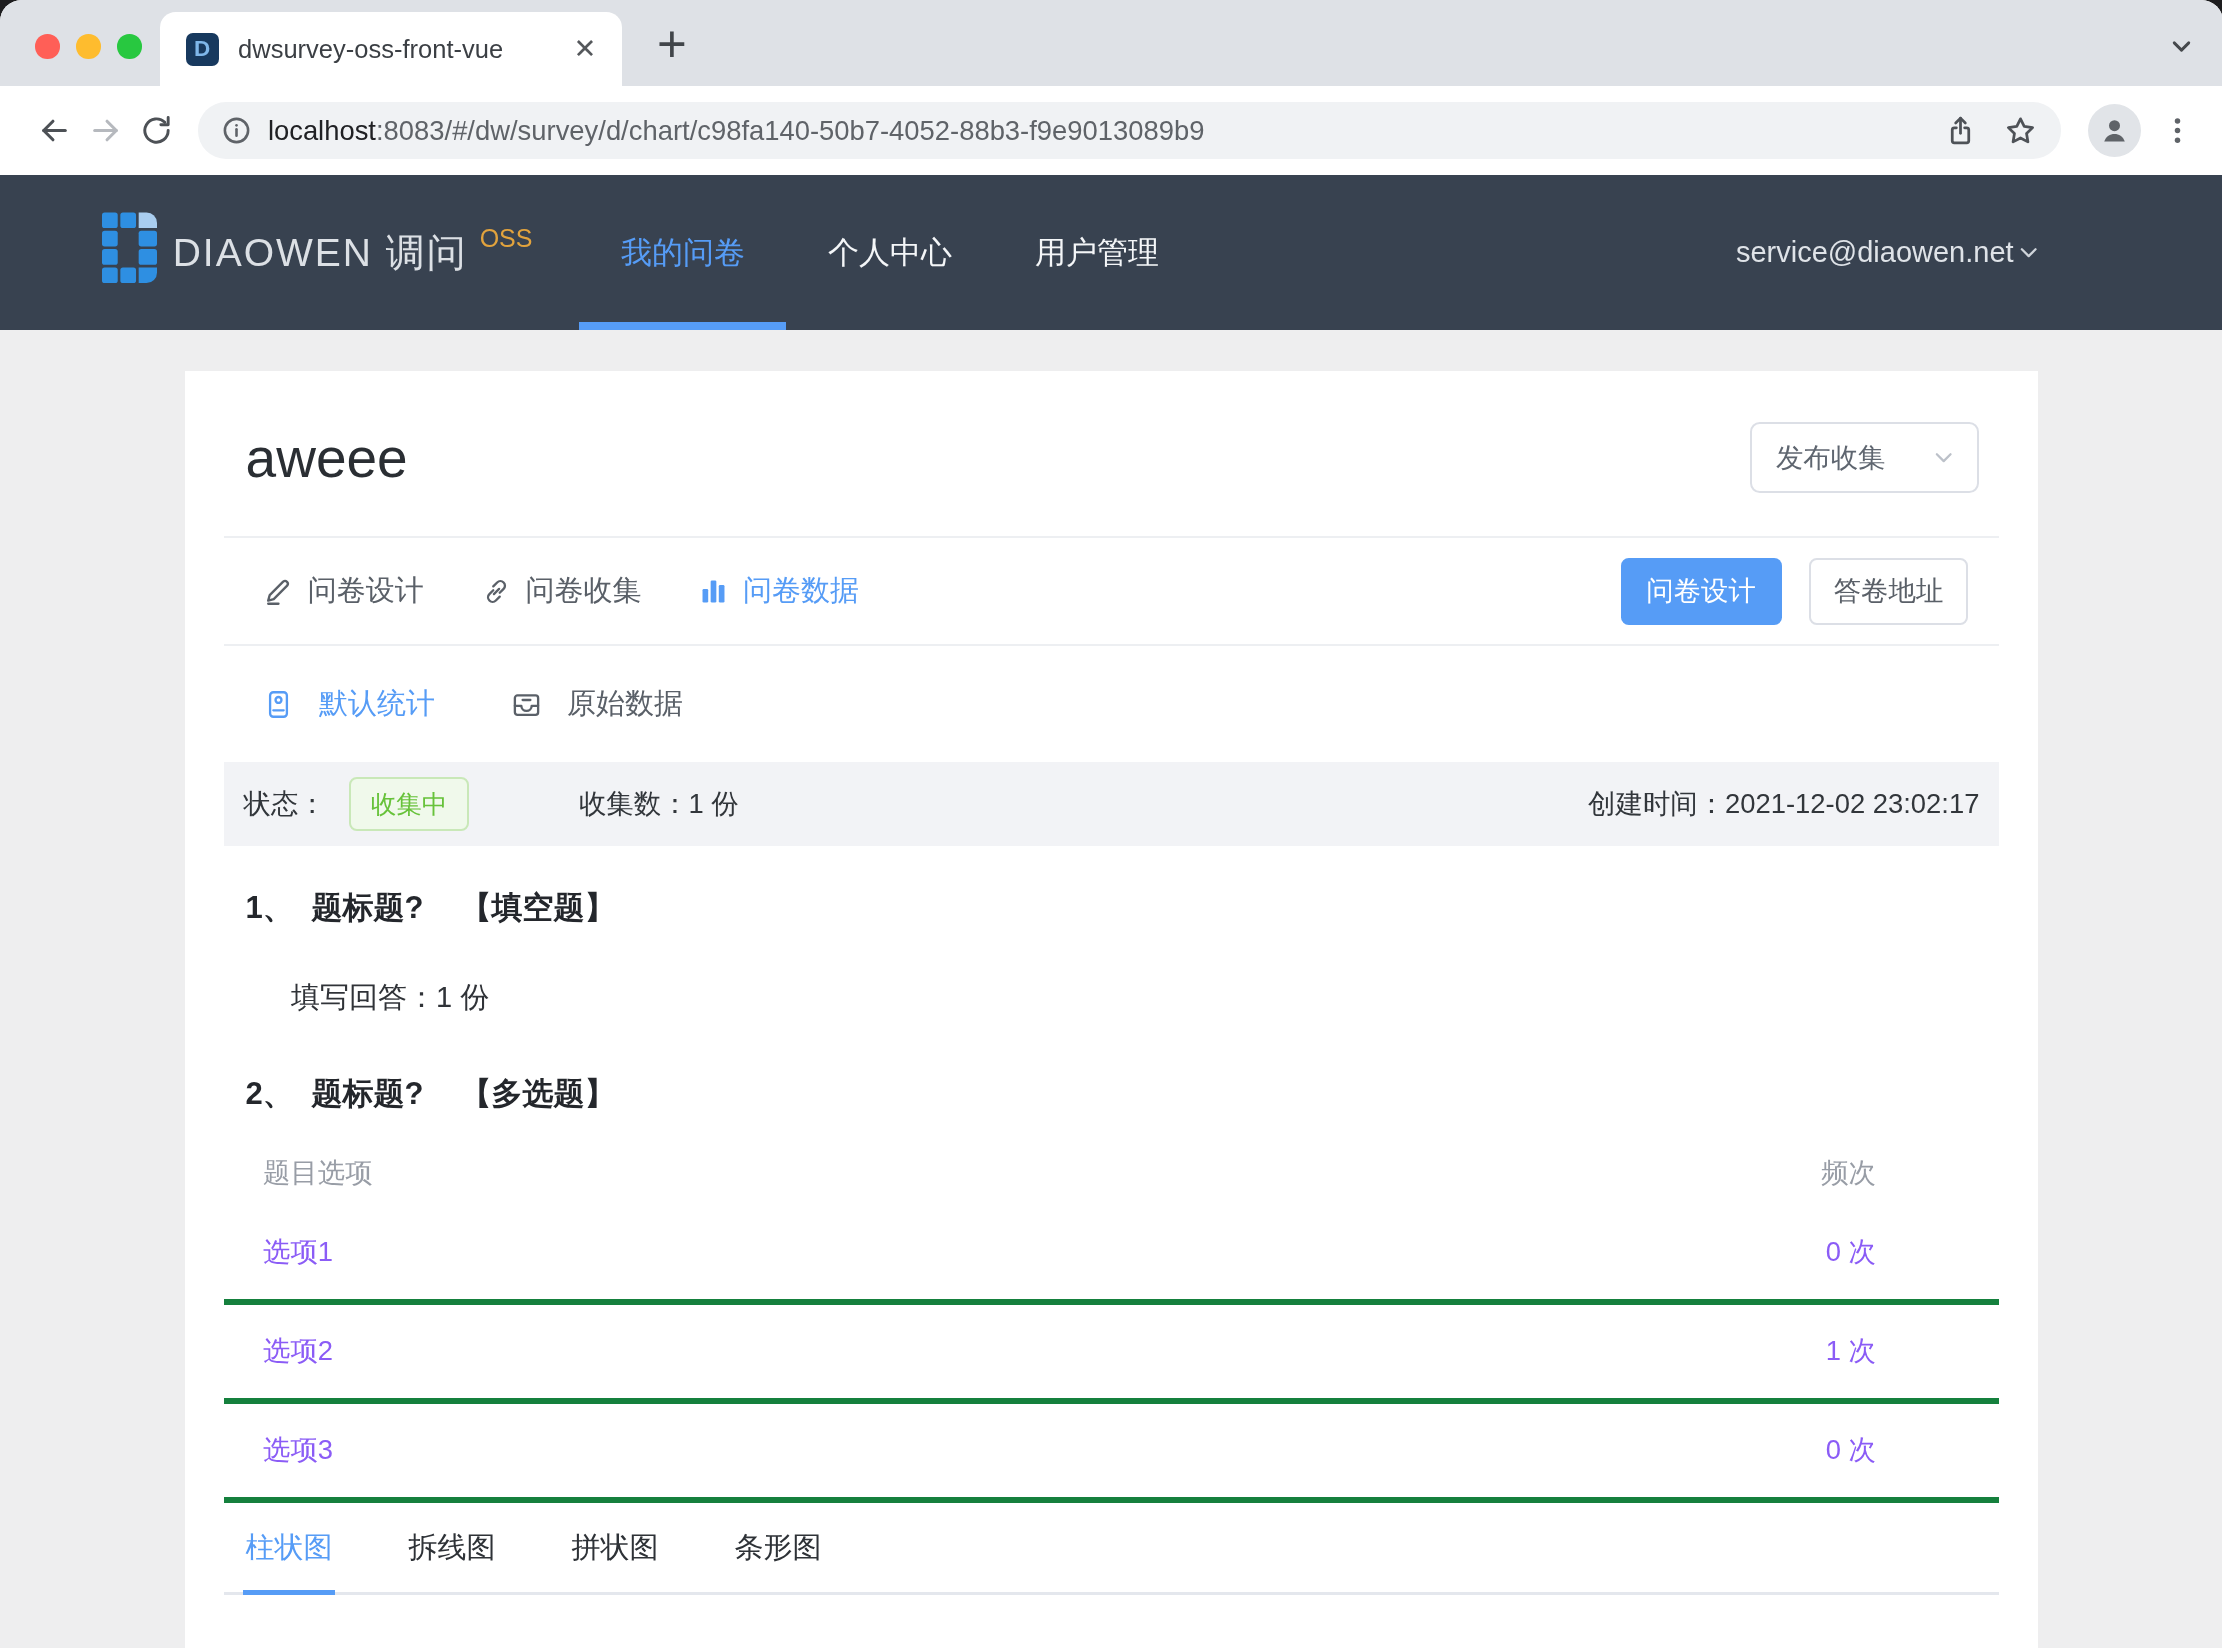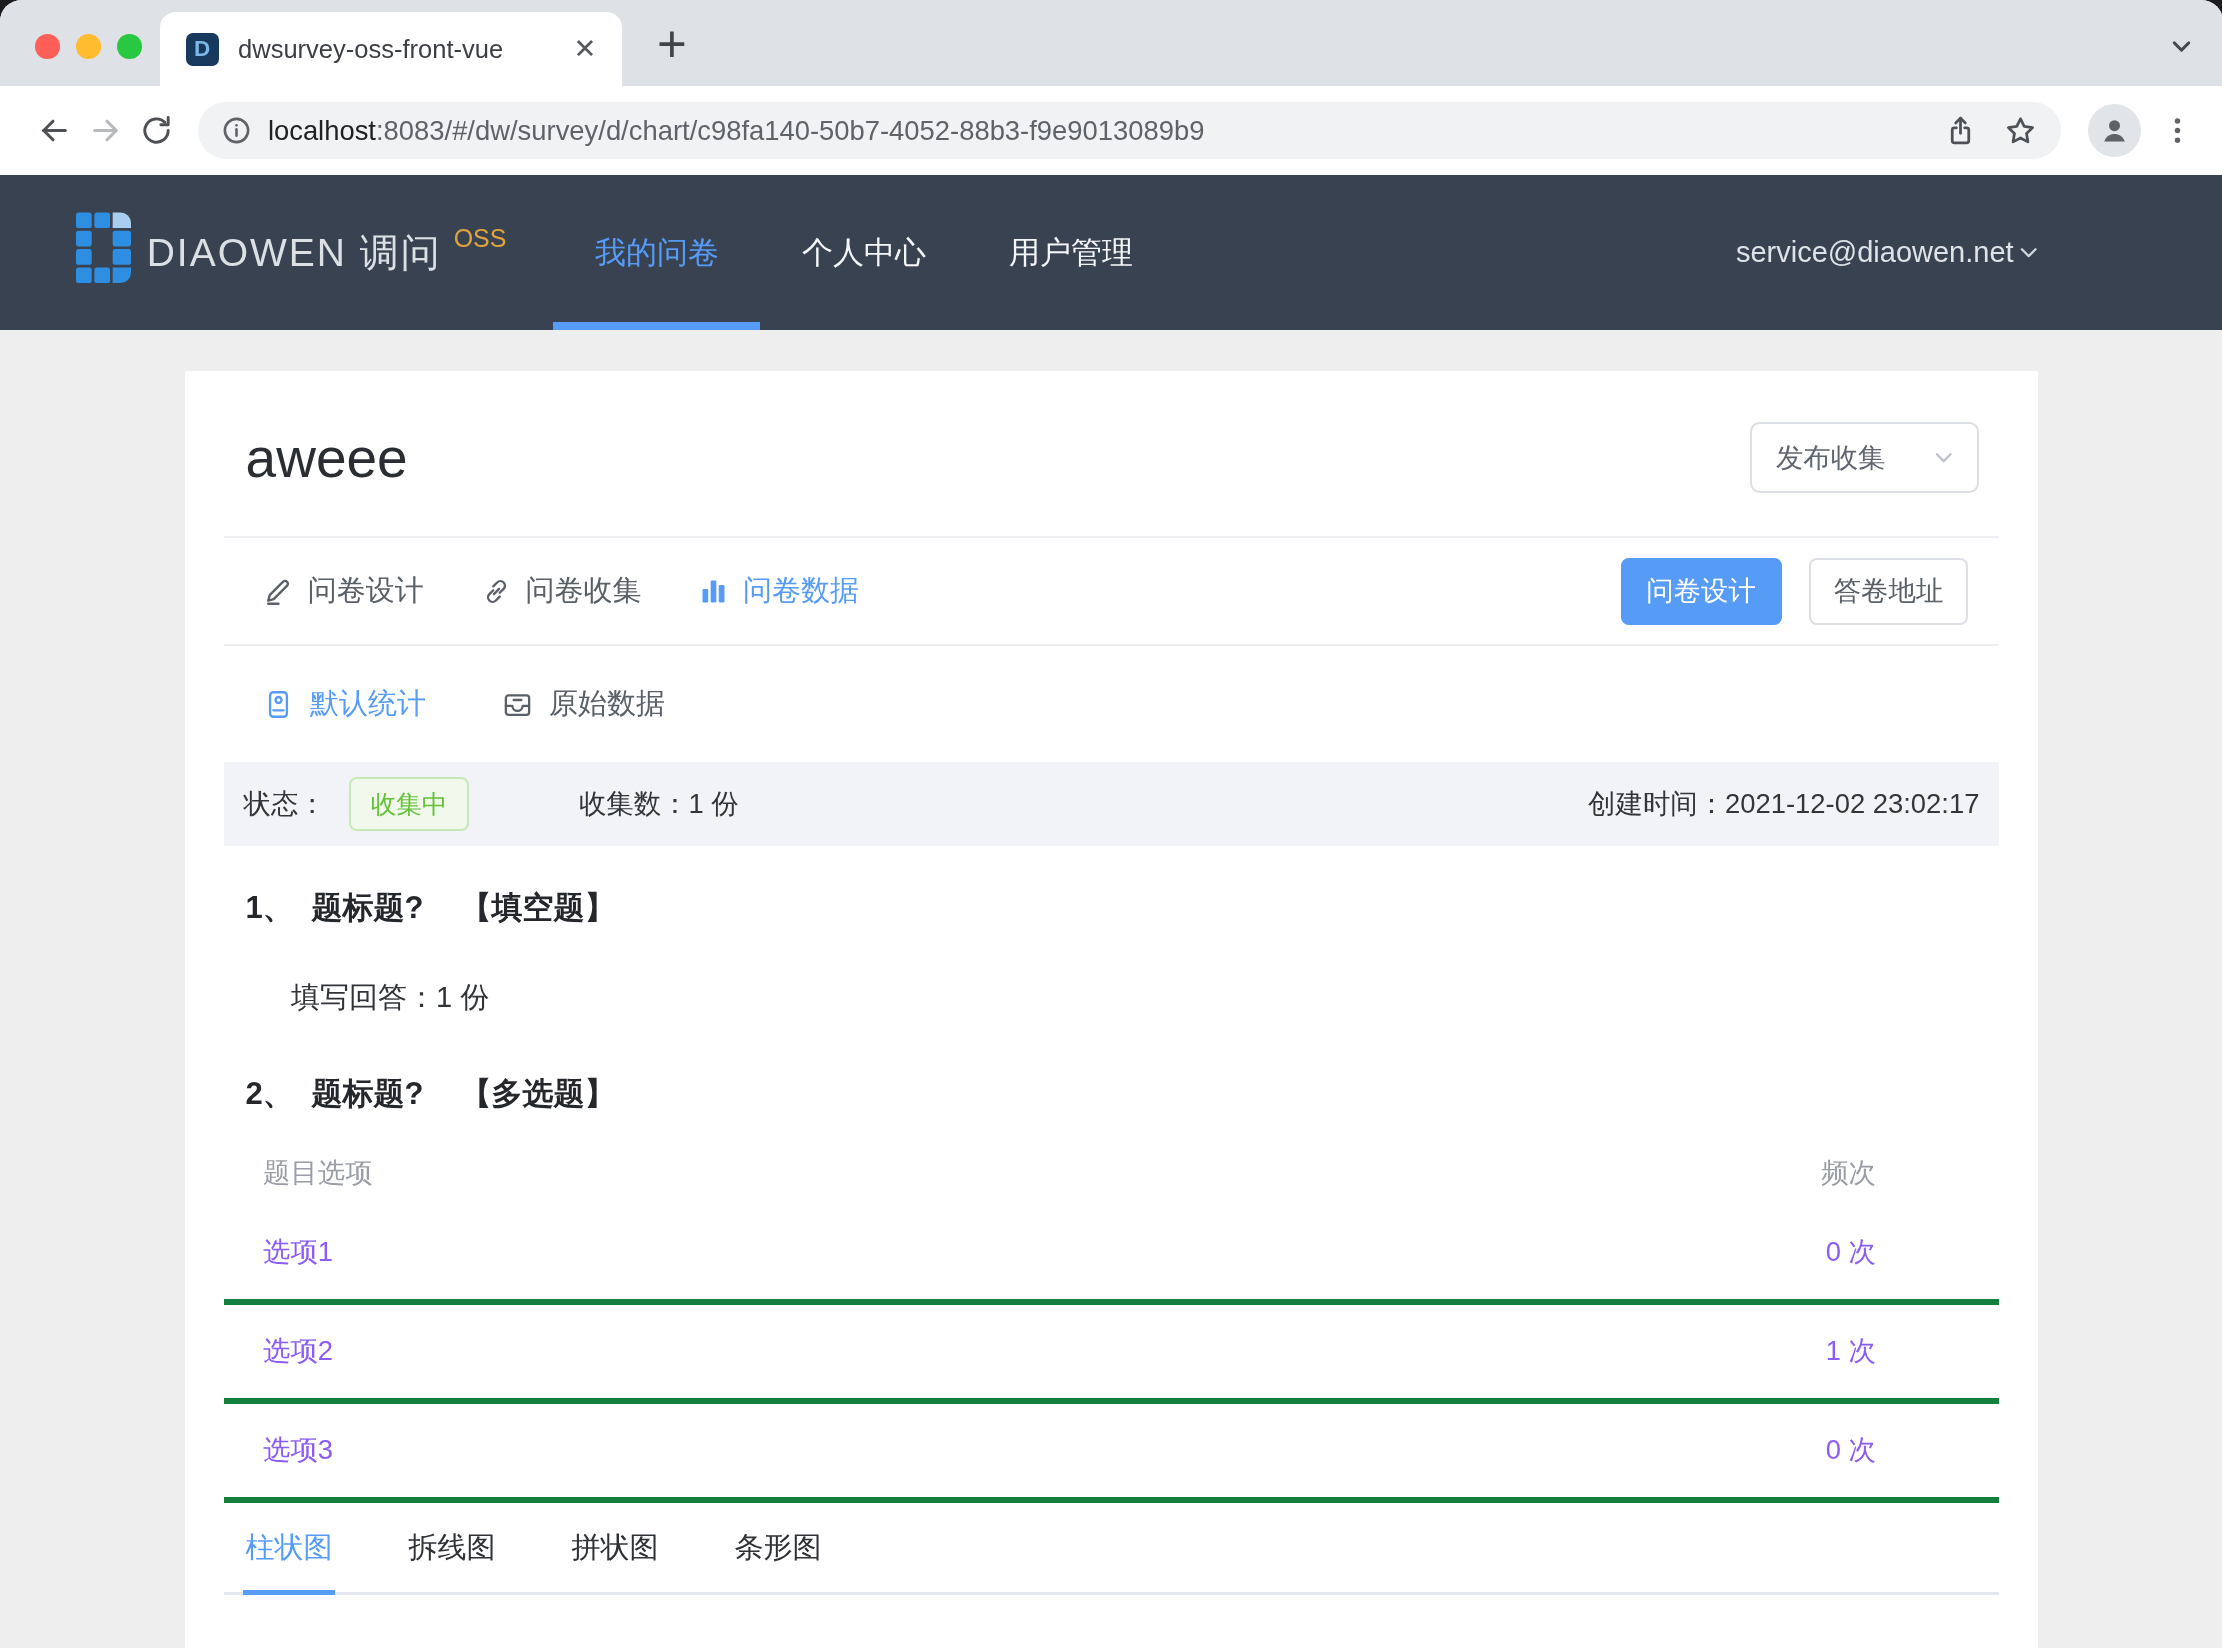--- a/index.html
+++ b/index.html
@@ -34,21 +34,21 @@
   .omnibox{flex:1;height:57px;margin:0 15.7px;background:#f0f2f4;border-radius:28px;display:flex;align-items:center;padding:0 23.5px;min-width:0}
   .omnibox .info{color:#5f6368;display:flex;flex:none}
   .url{flex:1;margin-left:15.7px;font-size:27.4px;white-space:nowrap;overflow:hidden;min-width:0}
   .url .host{color:#202124}
   .url .path{color:#5f6368}
   .box-ic{margin-left:27.4px;color:#4e5257;display:flex;flex:none}
   .avatar{width:53px;height:53px;border-radius:50%;background:#e1e4e8;display:flex;align-items:center;justify-content:center;color:#5f6368;margin-left:11.8px;flex:none}
   .dots{margin-left:19.6px;color:#5f6368;display:flex;flex:none}
 
   
-  .navbar{height:155px;background:var(--navbar-bg);display:flex;align-items:center;padding:0 181px 0 76px;flex:none}
+  .navbar{height:155px;background:var(--navbar-bg);display:flex;align-items:center;padding:0 181px 0 102px;flex:none}
   .brand{display:flex;align-items:center}
   .brand-name{font-size:39px;color:#dce0e5;margin-left:15.7px;letter-spacing:2px;white-space:nowrap}
   .brand-badge{font-size:25px;color:var(--brand-badge);margin:-29px 0 0 11.8px}
   .nav-menu{display:flex;height:100%;margin-left:47px}
   .nav-item{width:207px;display:flex;align-items:center;justify-content:center;font-size:31px;color:#f4f6f8;position:relative;height:100%;cursor:default;white-space:nowrap}
   .nav-item.active{color:var(--accent)}
   .nav-item.active::after{content:"";position:absolute;bottom:0;left:0;width:100%;height:7.8px;background:var(--accent)}
   .nav-user{margin-left:auto;display:flex;align-items:center;color:#dfe3e8;font-size:29px;gap:1px;white-space:nowrap}
   .nav-user .chev{display:flex;color:#cfd4da}
 
@@ -65,21 +65,21 @@
 
   .tabs-row{display:flex;align-items:center;height:106px;padding:0 31px 0 39px}
   .ttab{display:flex;align-items:center;gap:13.7px;font-size:29px;color:#5a6068;margin-right:57px;cursor:default;white-space:nowrap}
   .ttab.active{color:var(--accent)}
   .spacer{flex:1}
   .btn{height:67px;border-radius:7.8px;font-size:27.4px;display:flex;align-items:center;justify-content:center;cursor:default;white-space:nowrap;font-family:inherit}
   .btn-primary{width:161px;background:var(--accent);color:#fff;border:none}
   .btn-plain{width:159px;background:#fff;color:#5a6068;border:2px solid #dcdfe6;margin-left:27.4px}
 
   .subtabs-row{display:flex;align-items:center;height:116px;padding-left:39px}
-  .stab{display:flex;align-items:center;gap:16px;font-size:29px;color:#5a6068;margin-right:76px;cursor:default;white-space:nowrap}
+  .stab{display:flex;align-items:center;gap:25px;font-size:29px;color:#5a6068;margin-right:76px;cursor:default;white-space:nowrap}
   .stab.active{color:var(--accent)}
 
   .status-bar{height:84px;background:#f2f3f6;display:flex;align-items:center;padding:0 19.6px;font-size:27.4px;color:#32363b;white-space:nowrap}
   .badge{margin-left:23.5px;padding:7.8px 19.6px;font-size:25.5px;color:var(--badge-text);background:var(--badge-bg);border:2px solid var(--badge-border);border-radius:7.8px}
   .count-group{margin-left:110px}
   .created-group{margin-left:auto}
 
   .q-head{margin:41px 0 0 21.6px;font-size:31px;font-weight:700;color:#24272c;display:flex;align-items:baseline;white-space:nowrap}
   .q-index{margin-right:17.6px}
   .q-type{margin-left:37px}

